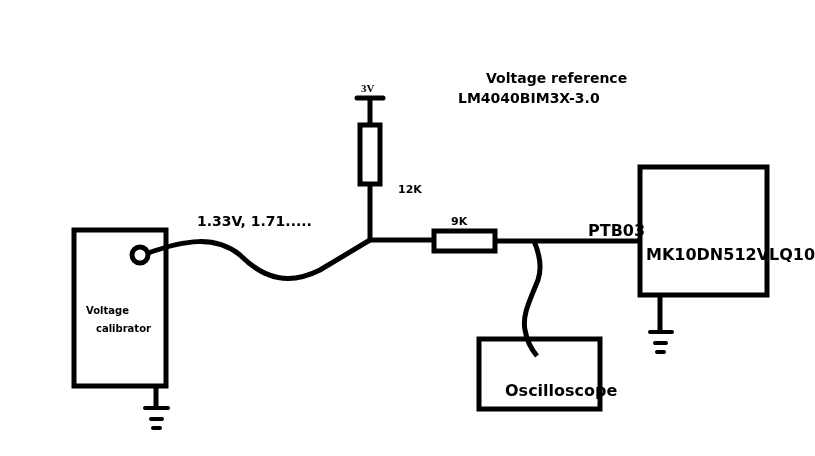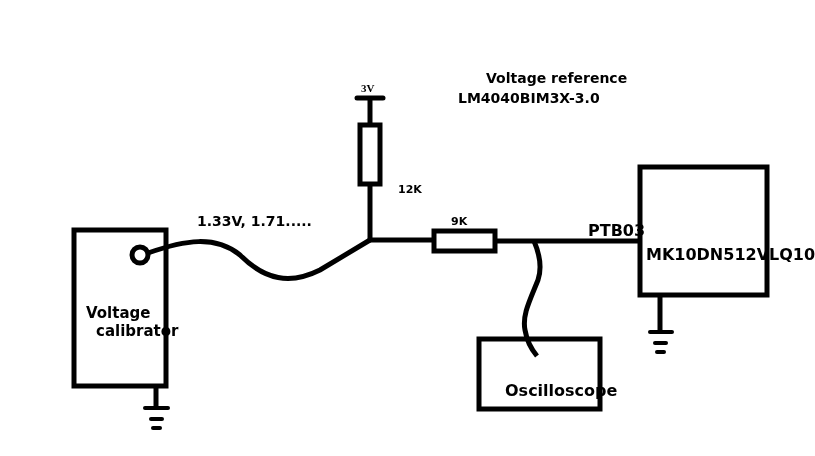--- a/index.html
+++ b/index.html
@@ -2,21 +2,21 @@
 <html><head>
 <meta charset="utf-8">
 <style>
   html, body { margin: 0; padding: 0; background: #ffffff; }
   body { width: 815px; height: 456px; position: relative; overflow: hidden; }
   svg { position: absolute; left: 0; top: 0; }
   .lbl { position: absolute; font-family: "DejaVu Sans", sans-serif; font-weight: bold; color: #000; white-space: nowrap; line-height: 1; }
   .s11 { font-size: 11px; }
   .s12 { font-size: 16px; }
   .s14 { font-size: 14px; }
-  .s15 { font-size: 15px; }
+  .s15 { font-size: 10px; }
 </style>
 </head>
 <body>
 
 <svg width="815" height="456" viewBox="0 0 815 456">
   <g fill="none" stroke="#000" stroke-width="5">
 
     <rect x="74" y="230" width="92" height="156"></rect>
 
     <circle cx="140" cy="255" r="8"></circle>

